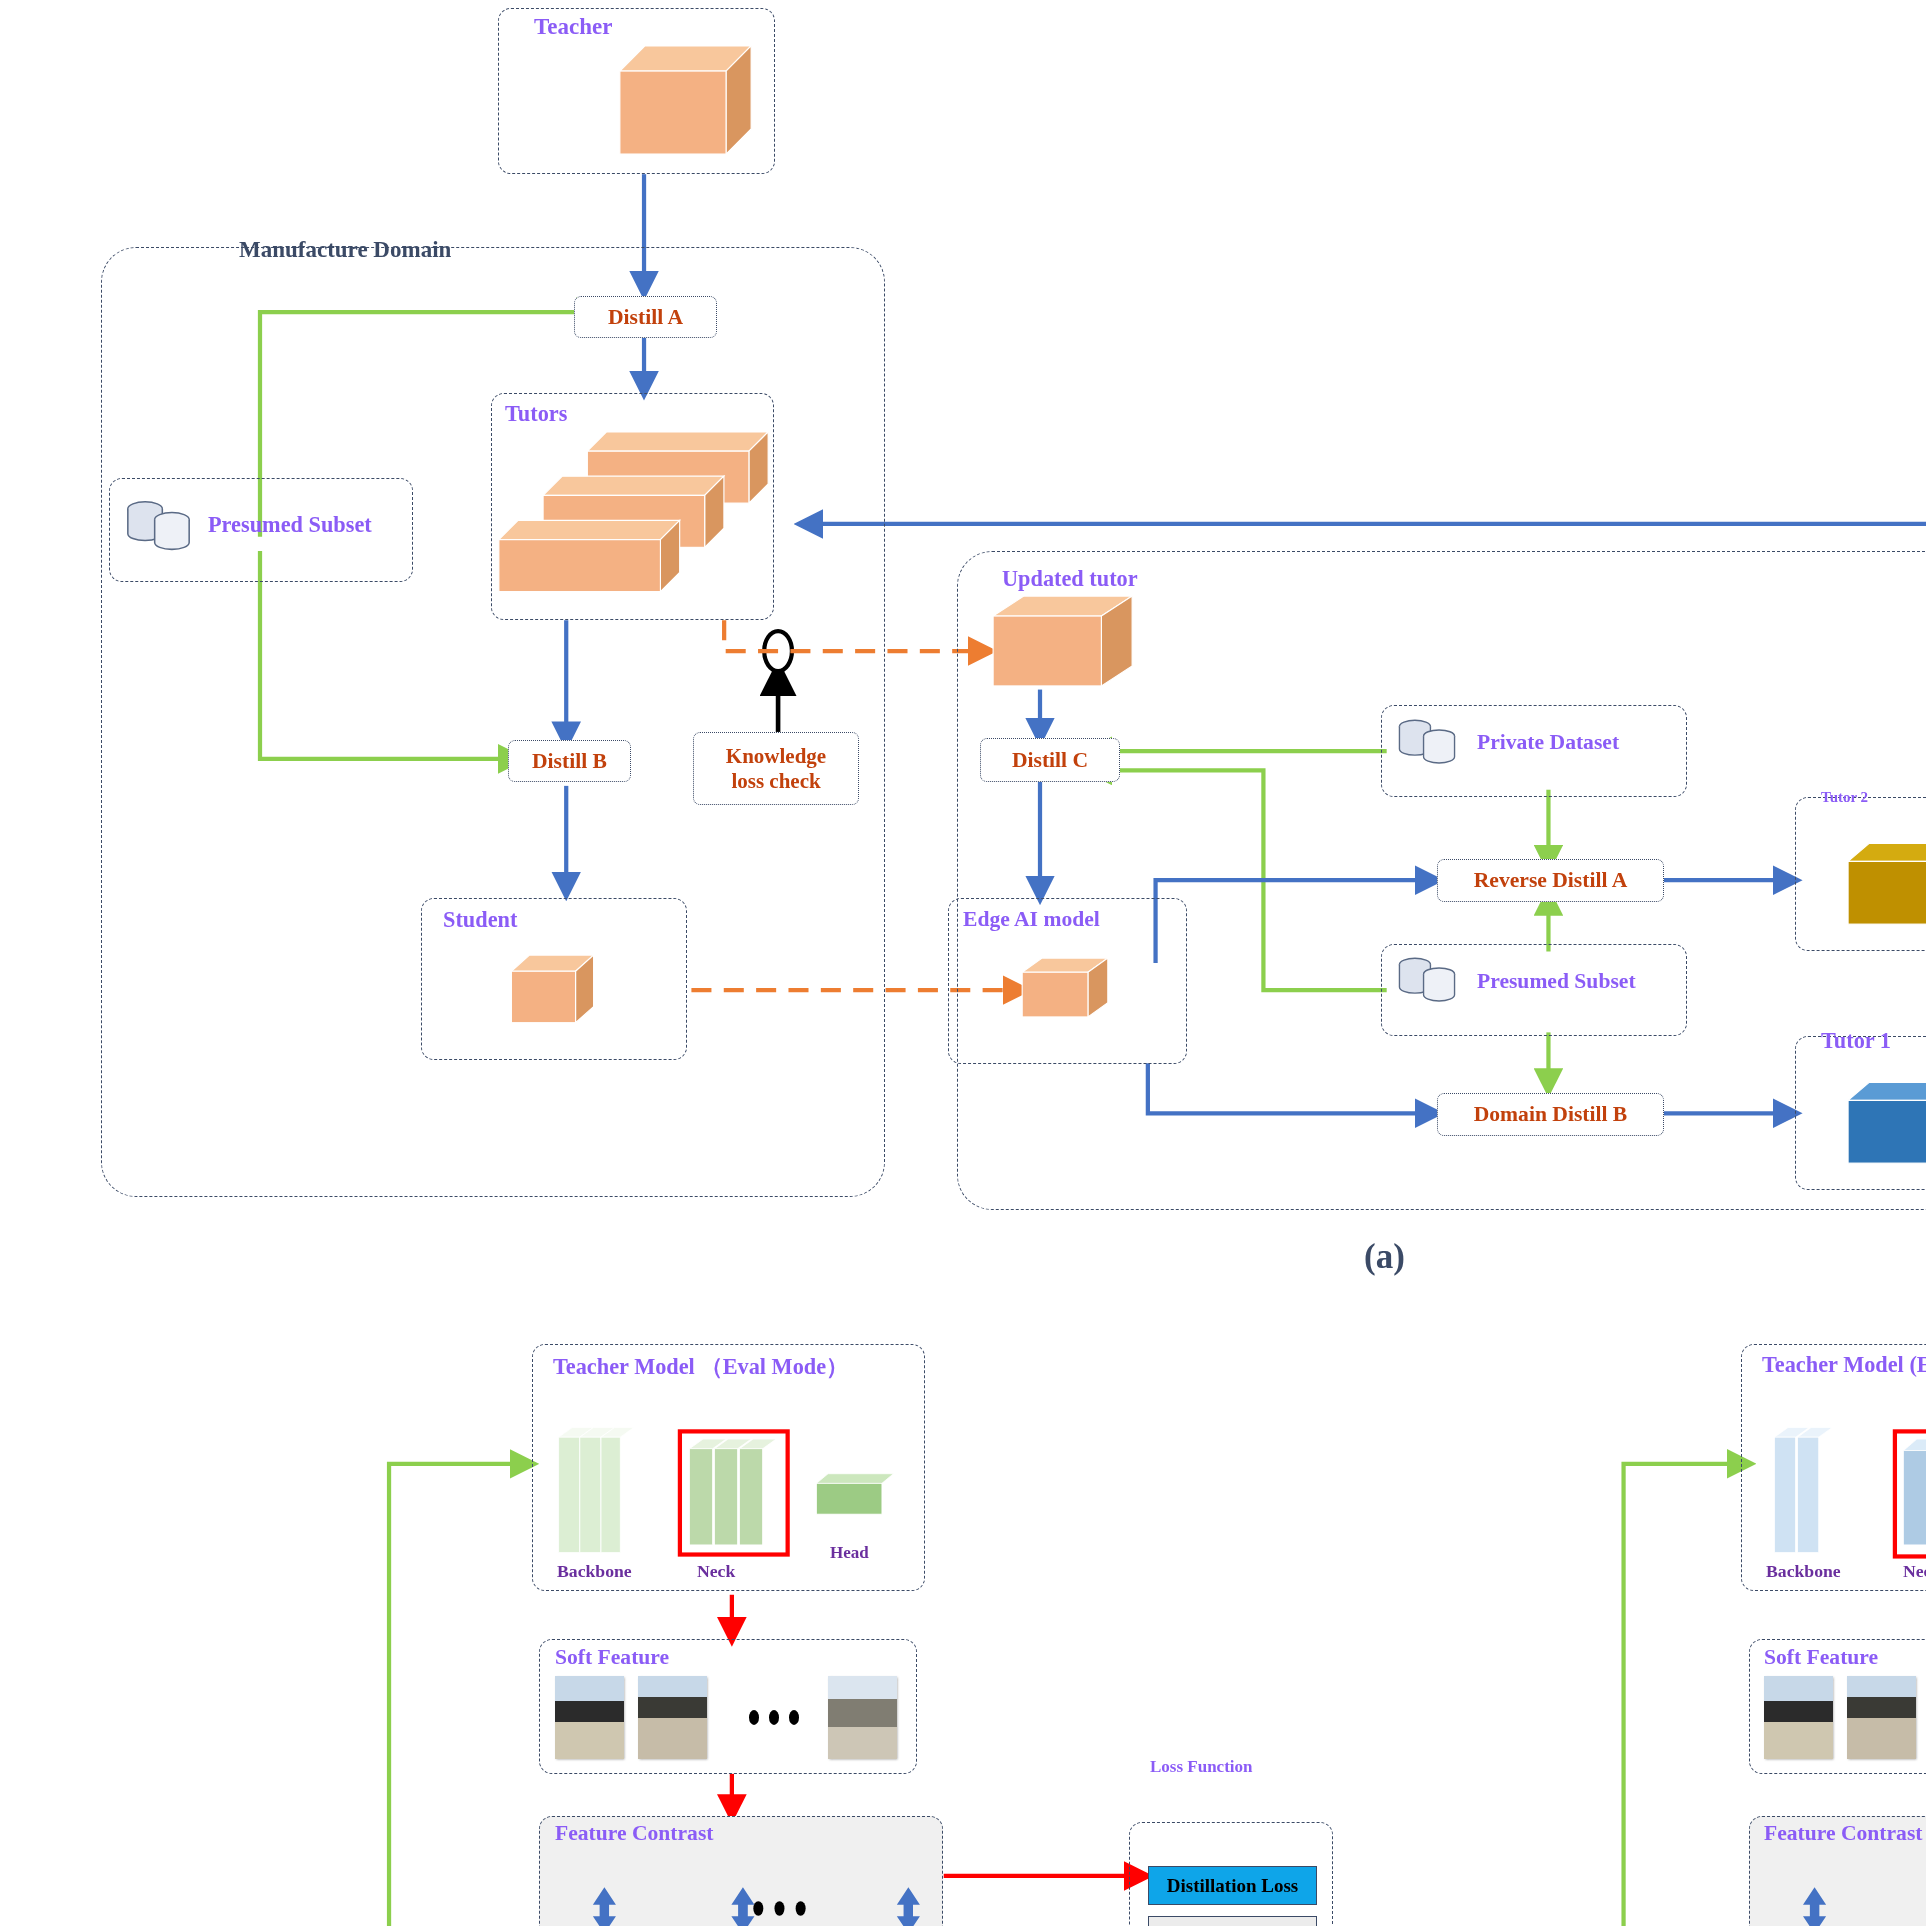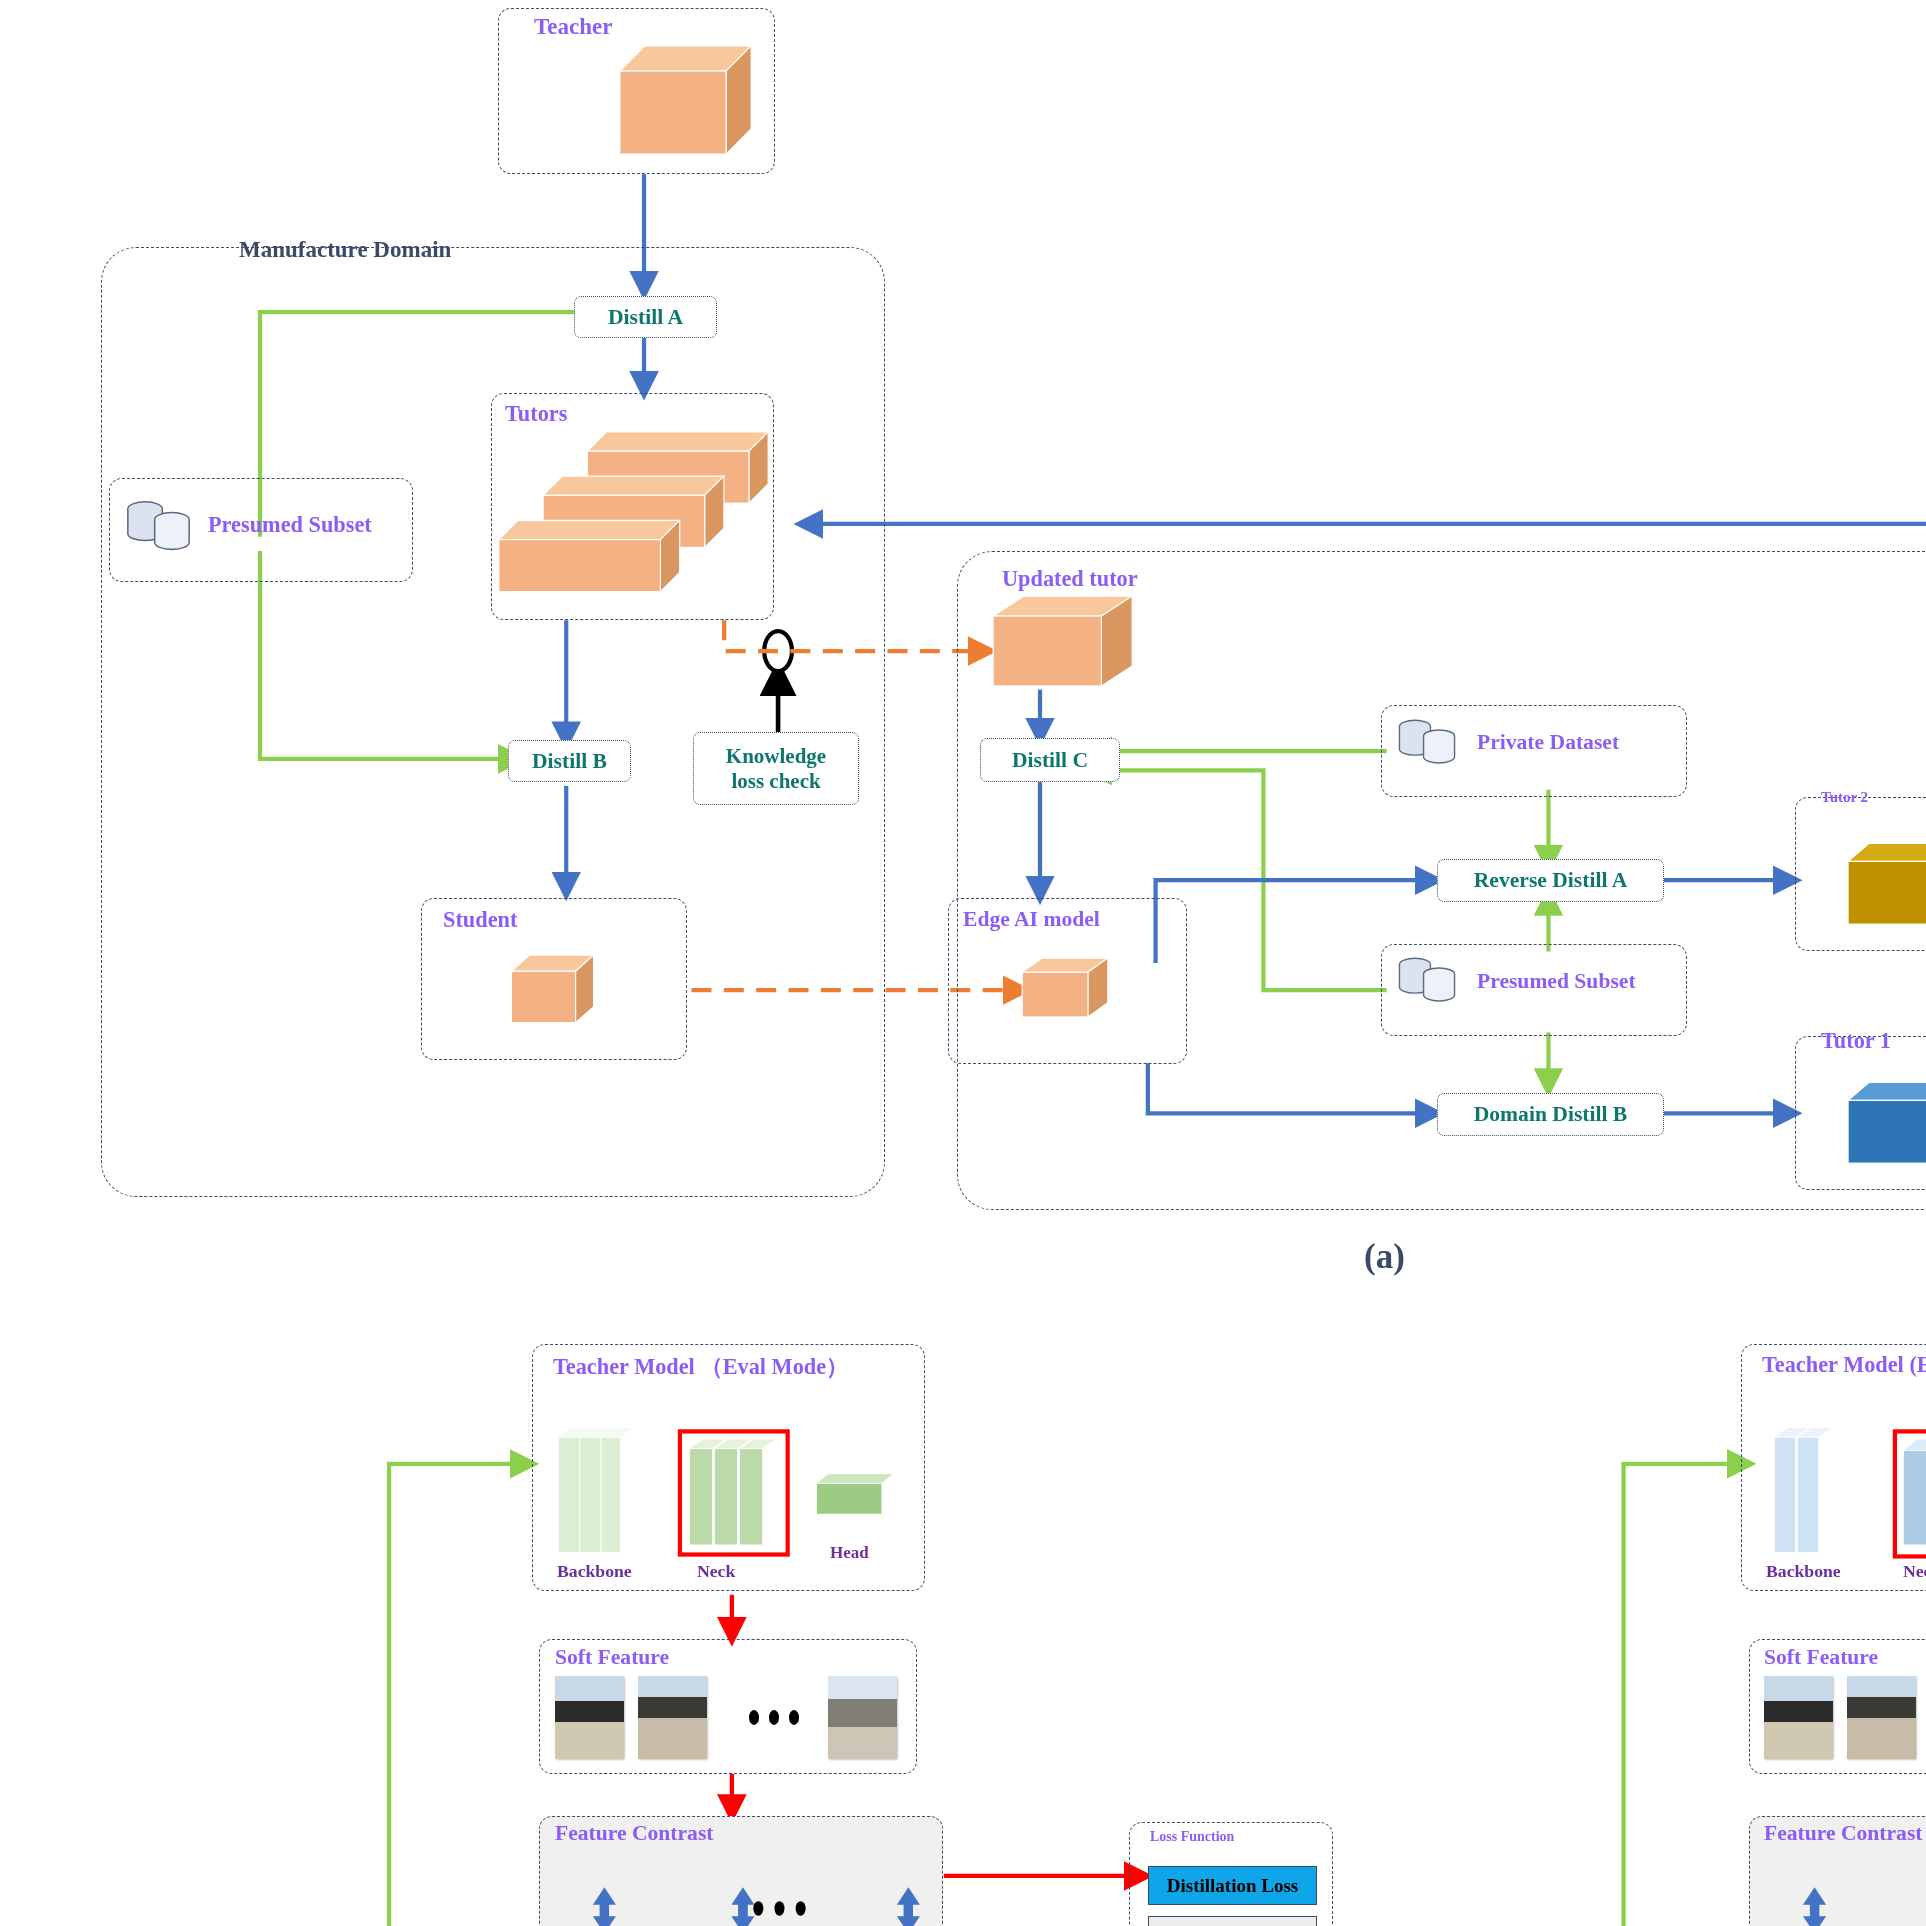--- a/index.html
+++ b/index.html
@@ -5,21 +5,21 @@
   html,body{margin:0;padding:0;background:#fff;}
   body{width:2746px;height:2792px;position:relative;font-family:"Liberation Serif",serif;}
   #root{position:absolute;left:0;top:0;width:2746px;height:2792px;overflow:hidden;}
   .abs{position:absolute;}
   
   .dashbox{position:absolute;border:1.5px dashed #3b4a66;border-radius:35px;box-sizing:border-box;}
   .dashbox.r30{border-radius:13px;}
   .boxtitle{position:absolute;font-weight:bold;color:#8b5cf6;white-space:nowrap;font-family:"Liberation Serif",serif;}
   .domtitle{position:absolute;font-weight:bold;color:#3b4a66;white-space:nowrap;}
   .smallbox{position:absolute;border:1.2px dotted #3b4a66;border-radius:7px;background:#fff;
-     display:flex;align-items:center;justify-content:center;font-weight:bold;color:#0f766e;box-sizing:border-box;text-align:center;line-height:1.15;}
+     display:flex;align-items:center;justify-content:center;font-weight:bold;color:#c2410c;box-sizing:border-box;text-align:center;line-height:1.15;}
   .lossitem{position:absolute;border:0.8px solid #3b4a66;display:flex;align-items:center;justify-content:center;
      font-weight:bold;color:#000;box-sizing:border-box;}
   .panlabel{position:absolute;font-weight:bold;color:#3b4a66;}
   .sublabel{position:absolute;font-weight:bold;color:#6a2f9e;white-space:nowrap;}
   svg.ov{position:absolute;left:0;top:0;width:2746px;height:2792px;pointer-events:none;}
   .greybg{background:#f0f0f0;}
   .featimg{position:absolute;background:#c9c9c2;box-shadow:0.8px 0.8px 2.3px rgba(0,0,0,.35);}
   .dots{position:absolute;display:flex;gap:10px;align-items:center;}
   .dots i{display:block;width:10px;height:14.6px;border-radius:50%;background:#000;}
 </style>
@@ -346,21 +346,21 @@
     <path d="M160,300 l-30,-45 l18,0 l0,-45 l24,0 l0,45 l18,0 z" transform="translate(800,5)"></path>
   </g>
   <g fill="#000">
         <ellipse cx="570" cy="240" rx="13" ry="19"></ellipse>
         <ellipse cx="625" cy="240" rx="13" ry="19"></ellipse>
         <ellipse cx="680" cy="240" rx="13" ry="19"></ellipse>
       </g>
 </svg>
 
 <div class="dashbox r30" style="left:1129px;top:1822px;width:204px;height:204px;"></div>
-<div class="boxtitle" style="left:1150px;top:1829px;font-size:14px">Loss Function</div>
+<div class="boxtitle" style="left:1150px;top:1757px;font-size:17px">Loss Function</div>
 <div class="lossitem" style="left:1148px;top:1866px;width:169px;height:39px;font-size:19px;background:#0ea5e9">Distillation Loss</div>
 <div class="lossitem" style="left:1148px;top:1916px;width:169px;height:39px;font-size:19px;background:#ececec">Detector Loss</div>
 
 <div class="dashbox r30" style="left:1741px;top:1344px;width:393px;height:247px;"></div>
 <div class="boxtitle" style="left:1762px;top:1352px;font-size:22.3px">Teacher Model (Eval Mode)</div>
 <svg class="abs" style="left:1753px;top:1391px;width:370px;height:177px" viewBox="0 0 960 460">
   <g stroke="#fff" stroke-width="2">
     <g>
       <polygon points="55,120 55,420 90,95 90,395" fill="#d3e3f2"></polygon>
           <polygon points="55,120 90,95 145,95 110,120" fill="#eaf3fb"></polygon>

